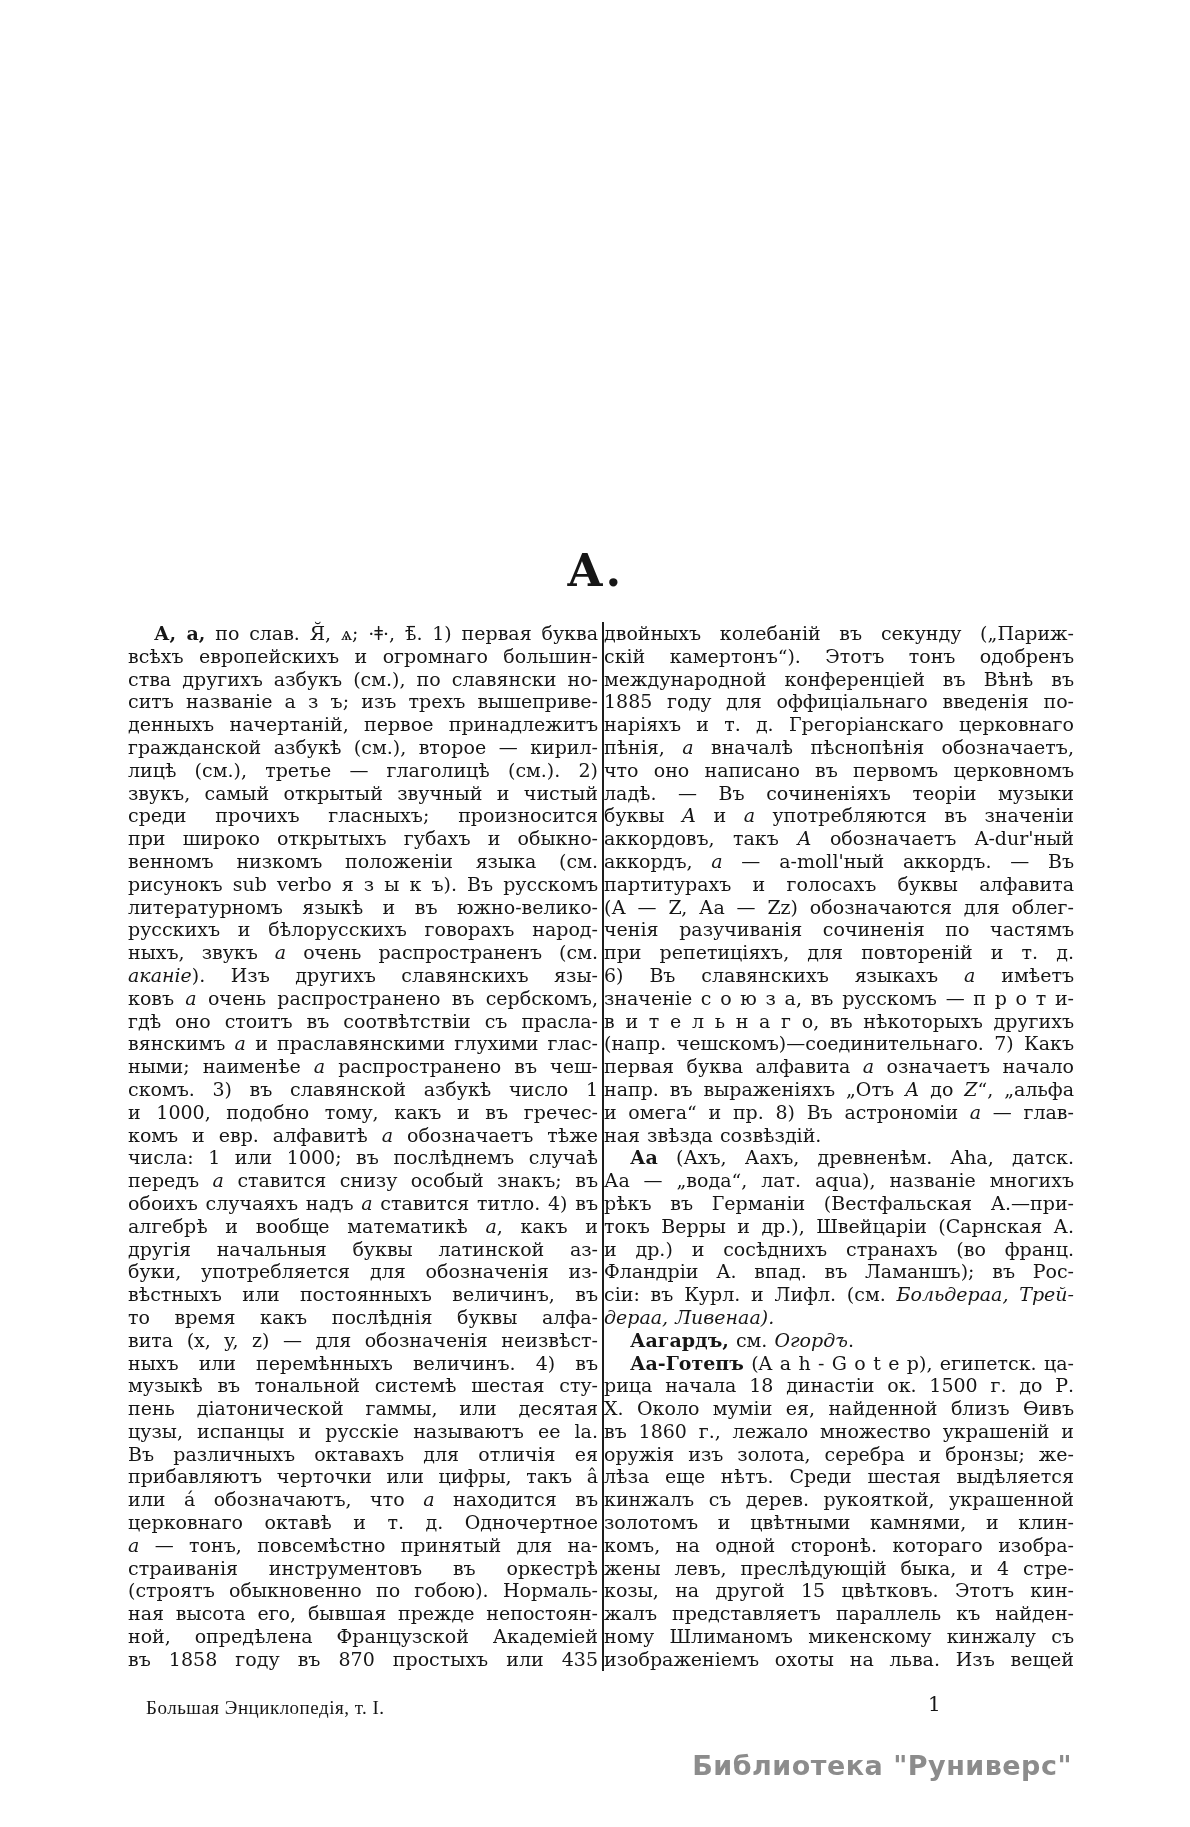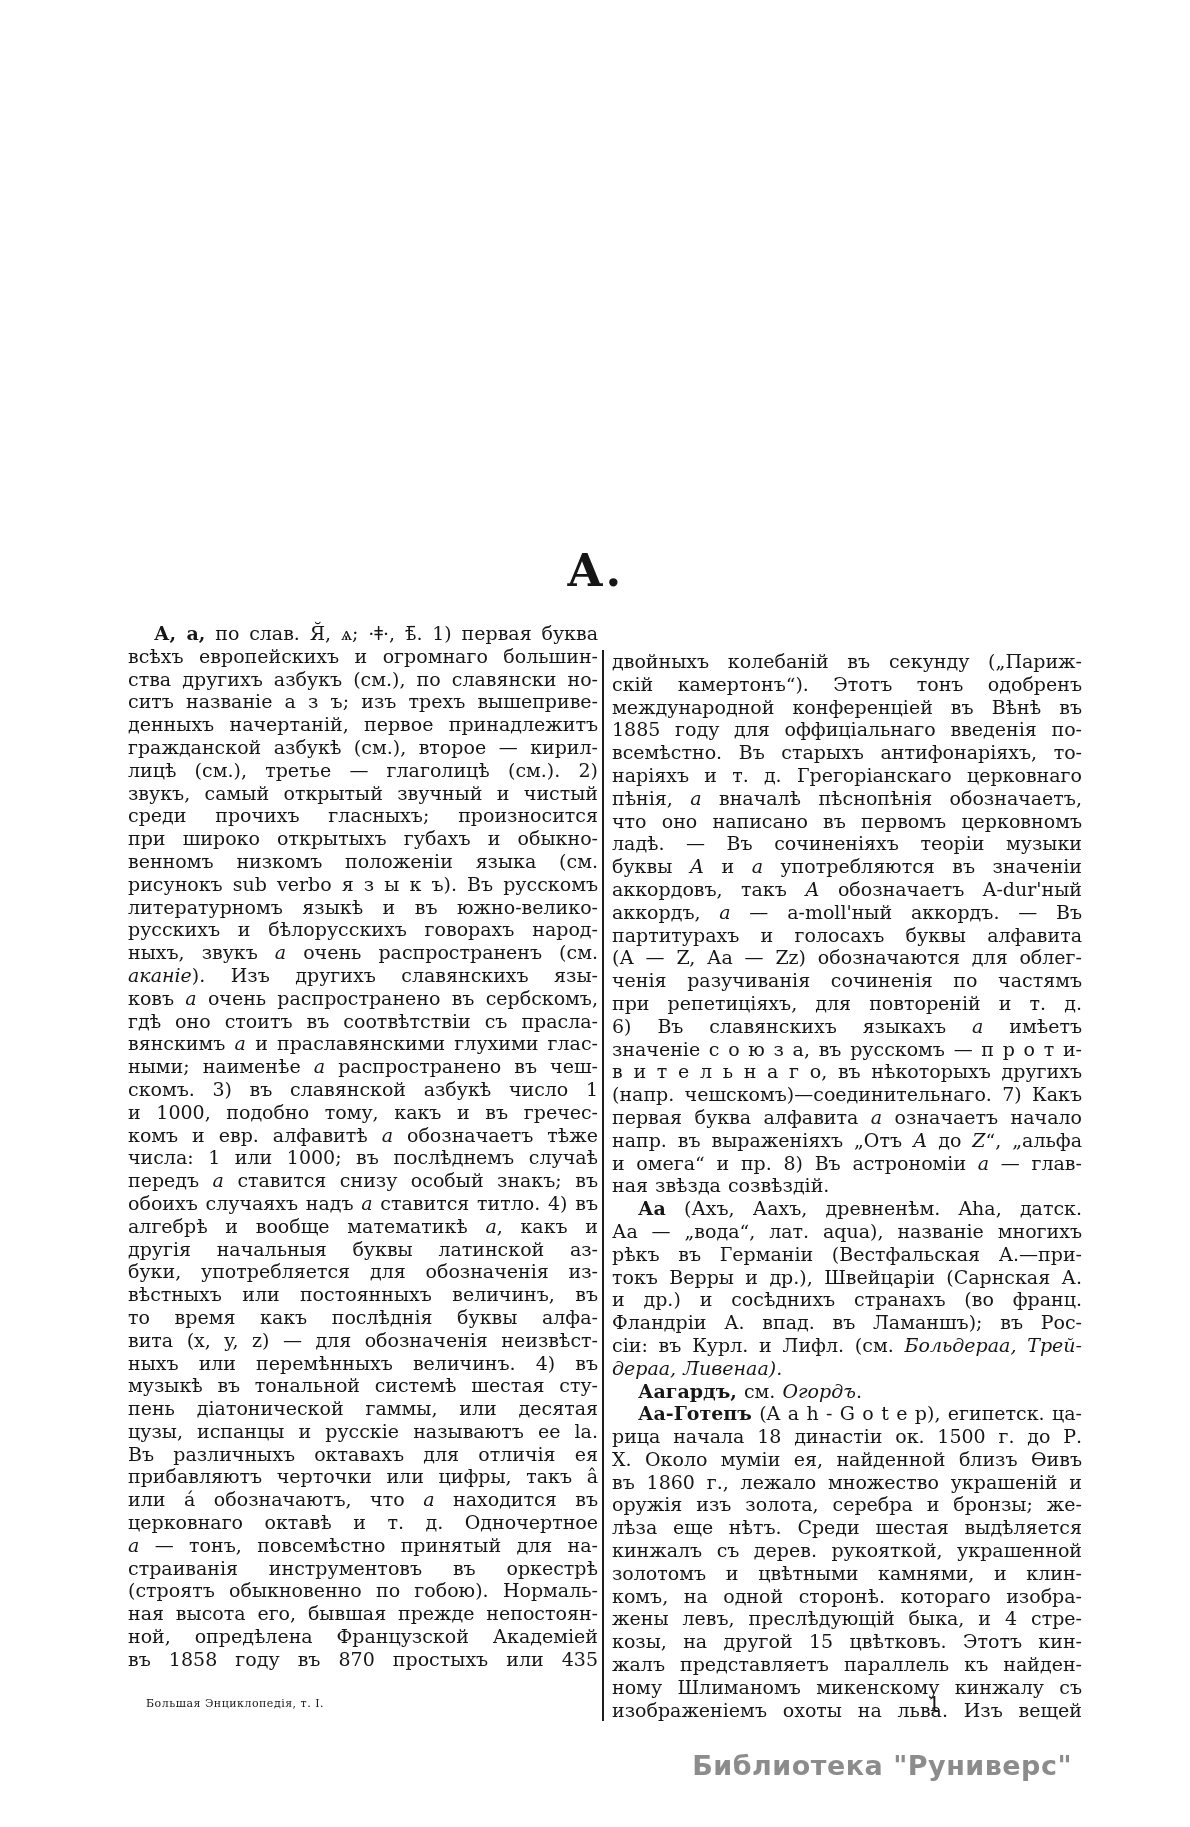--- a/index.html
+++ b/index.html
@@ -31,39 +31,38 @@
     display: flex;
     align-items: stretch;
   }
   .col {
     width: 470px;
     box-sizing: content-box;
   }
   .col-left { padding-right: 4px; }
   .col-right {
     border-left: 2px solid #1d1d1d;
-    padding-left: 8px;
-    margin-top: 28px;
   }
   .line {
     font-size: 19px;
     line-height: 22.8px;
     text-align: justify;
     text-align-last: justify;
     word-spacing: 1px;
     white-space: normal;
   }
   .line.paraend { text-align-last: left; }
   .line.indent { text-indent: 26px; }
   .footer-note {
     position: absolute;
     left: 146px;
     top: 1697px;
-    font-size: 11px;
+    font-size: 19px;
     letter-spacing: 0.5px;
+    font-family: Liberation Serif, serif;
   }
   .page-num {
     position: absolute;
     left: 928px;
     top: 1692px;
     font-size: 20px;
   }
   .watermark {
     position: absolute;
     right: 118px;
@@ -129,21 +128,20 @@
         <div class="line">(строятъ обыкновенно по гобою). Нормаль-</div>
         <div class="line">ная высота его, бывшая прежде непостоян-</div>
         <div class="line">ной, опредѣлена Французской Академіей</div>
         <div class="line">въ 1858 году въ 870 простыхъ или 435</div>
       </div>
     <div class="col col-right">
         <div class="line">двойныхъ колебаній въ секунду („Париж-</div>
         <div class="line">скій камертонъ“).  Этотъ  тонъ  одобренъ</div>
         <div class="line">международной конференціей въ Вѣнѣ въ</div>
         <div class="line">1885 году для оффиціальнаго введенія по-</div>
-        <div class="line">всемѣстно. Въ старыхъ антифонаріяхъ, то-</div>
         <div class="line">наріяхъ и т. д. Грегоріанскаго церковнаго</div>
         <div class="line">пѣнія, <i>а</i> вначалѣ пѣснопѣнія обозначаетъ,</div>
         <div class="line">что оно написано въ первомъ церковномъ</div>
         <div class="line">ладѣ. — Въ сочиненіяхъ теоріи музыки</div>
         <div class="line">буквы <i>А</i> и <i>а</i> употребляются въ значеніи</div>
         <div class="line">аккордовъ, такъ <i>А</i> обозначаетъ A-dur'ный</div>
         <div class="line">аккордъ,  <i>а</i> — a-moll'ный  аккордъ. — Въ</div>
         <div class="line">партитурахъ и голосахъ буквы алфавита</div>
         <div class="line">(А — Z, Аа — Zz) обозначаются для облег-</div>
         <div class="line">ченія разучиванія сочиненія по частямъ</div>

